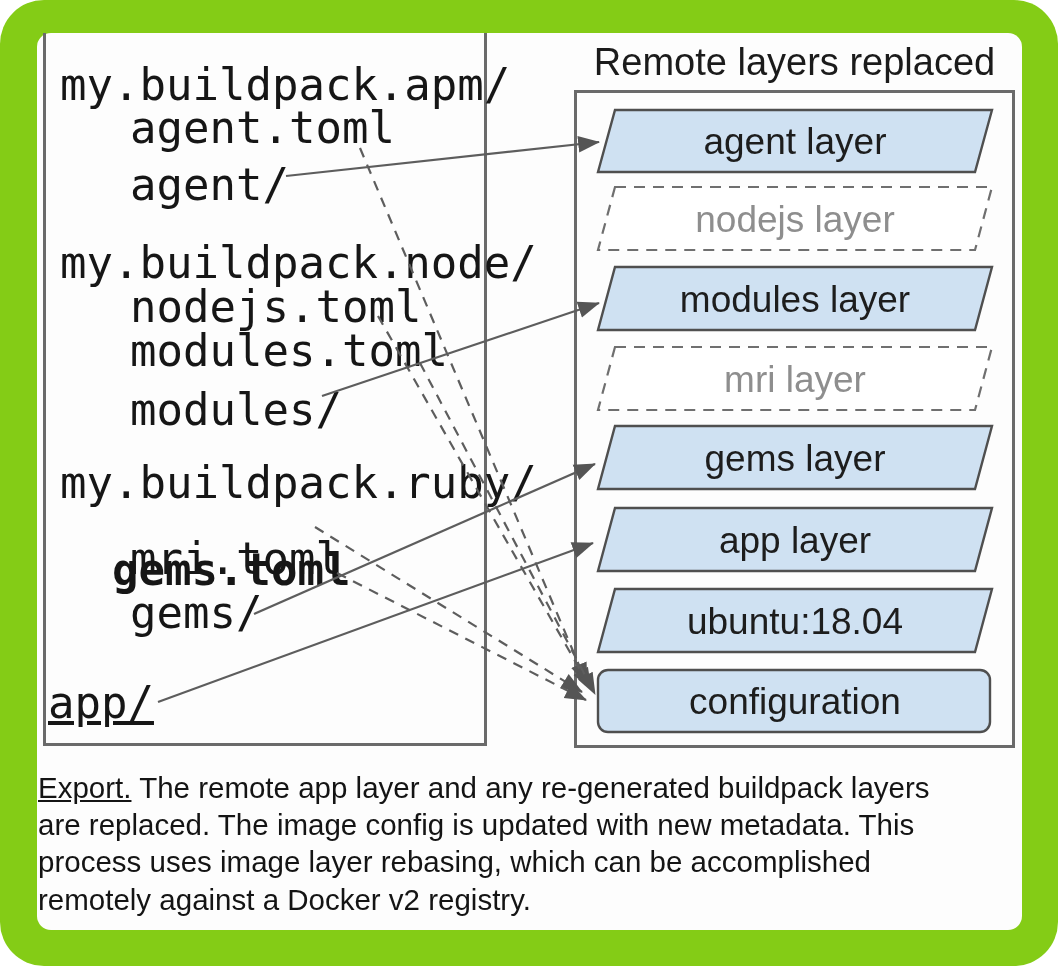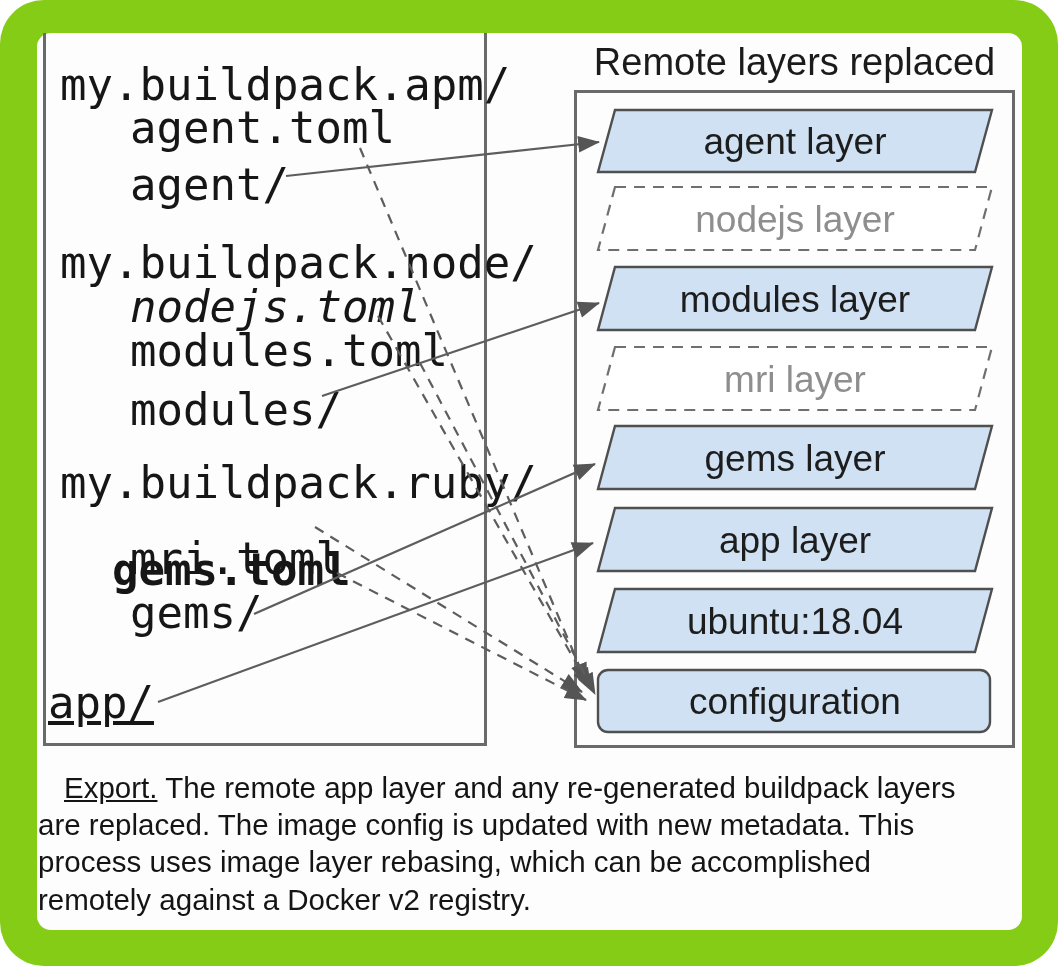--- a/index.html
+++ b/index.html
@@ -84,38 +84,38 @@
   .conn.dashed { stroke-dasharray: 10 8; }
   .caption {
     position: absolute;
     left: 38px; top: 769px;
     width: 985px;
     z-index: 2;
     font-size: 29.5px;
     line-height: 37.2px;
     color: #141414;
   }
-  .caption .u { text-decoration: underline; padding-left: 26px; }
+  .caption .u { text-decoration: underline; }
 </style>
 </head>
 <body>
 
 <div class="frame">
   <div class="content"></div>
 
   <div class="panel left-panel"></div>
   <div class="panel right-panel"></div>
 
   <div class="right-title">Remote layers replaced</div>
 
   <div class="mono-line" style="left:60px;  top:63px;">my.buildpack.apm/</div>
   <div class="mono-line" style="left:130px; top:106px;">agent.toml</div>
   <div class="mono-line" style="left:130px; top:150px;margin-top:13px;">agent/</div>
   <div class="mono-line" style="left:60px;  top:241px;">my.buildpack.node/</div>
-  <div class="mono-line" style="left:130px; top:285px;font-style:italic;">nodejs.toml</div>
+  <div class="mono-line" style="left:130px; top:285px;">nodejs.toml</div>
   <div class="mono-line" style="left:130px; top:329px;text-align:center;">modules.toml</div>
   <div class="mono-line" style="left:130px; top:388px;">modules/</div>
   <div class="mono-line" style="left:60px;  top:461px;">my.buildpack.ruby/</div>
   <div class="mono-line" style="left:130px; top:505px;margin-top:32px;">mri.toml</div>
   <div class="mono-line" style="left:112px; top:548px;font-weight:bold;">gems.toml</div>
   <div class="mono-line" style="left:130px; top:591px;">gems/</div>
   <div class="mono-line" style="left:48px;  top:681px;text-decoration:underline;">app/</div>
 
   <svg class="diagram-svg" width="1058" height="966" viewBox="0 0 1058 966">
     <defs>

